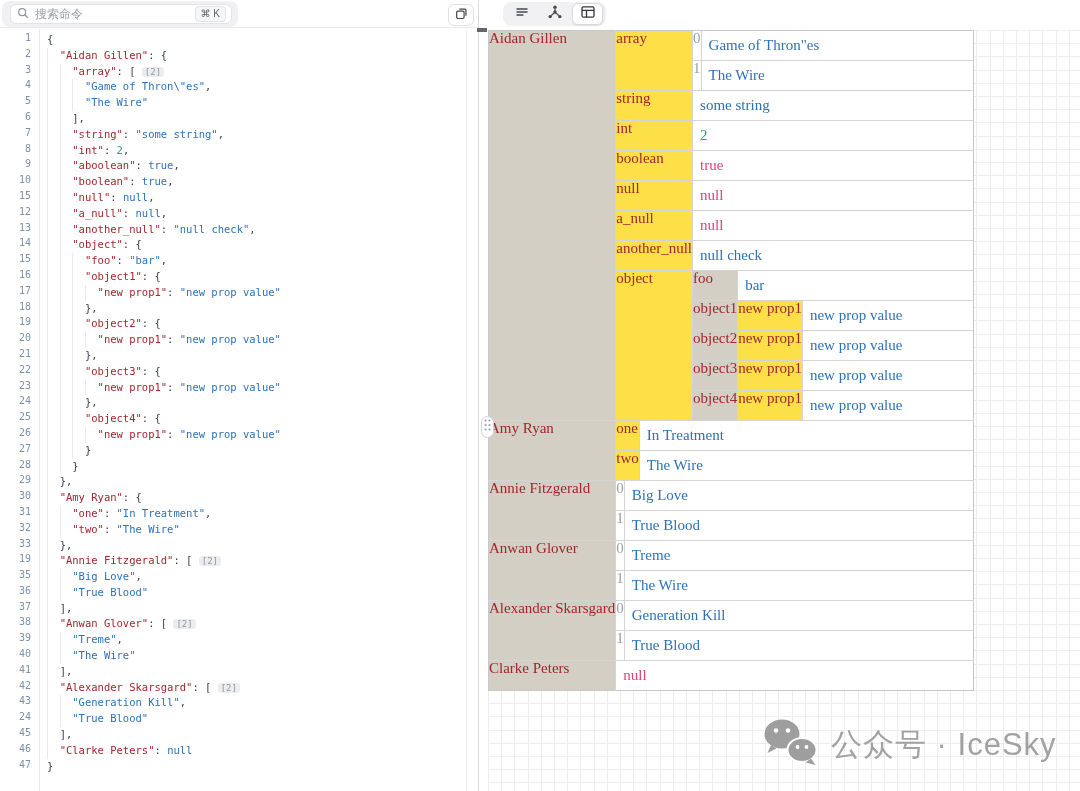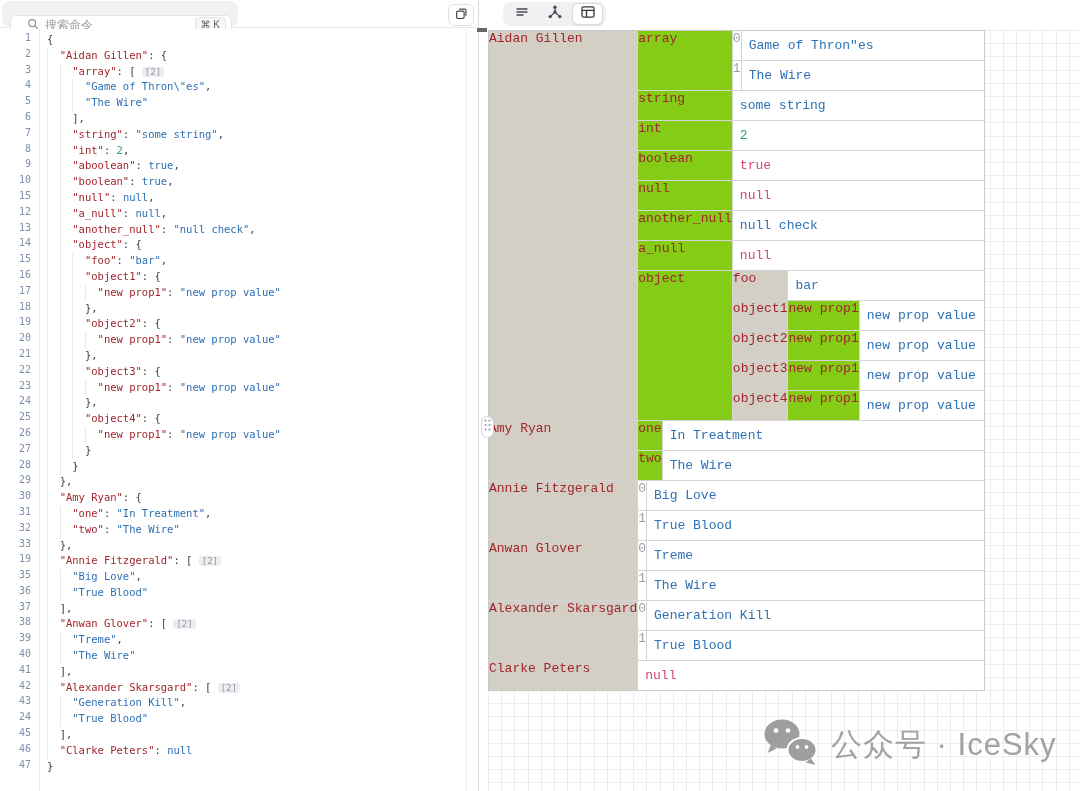--- a/index.html
+++ b/index.html
@@ -6,23 +6,23 @@
   body { background:#fff; }
   .screen { position:relative; width:1080px; height:791px; background:#fff; overflow:hidden;
             font-family:"Liberation Sans", sans-serif; }
 
   
   .left-pane { position:absolute; left:0; top:0; width:479px; height:791px; background:#fff; }
   .lp-topbar { position:absolute; left:0; top:0; width:479px; height:28px; background:#fff;
                border-bottom:1px solid #e9e9eb; }
   .search-wrap { position:absolute; left:2px; top:1px; width:236px; height:26px;
                  background:#f1f1f3; border-radius:8px; }
-  .search-input { position:absolute; left:8px; top:14px; width:222px; height:20px; background:#fff;
+  .search-input { position:absolute; left:8px; top:3px; width:222px; height:20px; background:#fff;
                   border:1px solid #e3e4e7; border-radius:6px; display:flex; align-items:center;
-                  padding:0 5px 0 16px; gap:6px; }
+                  padding:0 5px 0 6px; gap:6px; }
   .search-ph { flex:1; font-size:12px; color:#9aa0a6; white-space:nowrap; overflow:hidden; }
   .kbd { font-size:10px; color:#5f6368; background:#f6f7f8; border:1px solid #e3e4e7;
          border-radius:4px; padding:1px 5px; line-height:12px; white-space:nowrap; }
   .copy-btn { position:absolute; left:448px; top:4px; width:26px; height:22px; background:#fff;
               border:1px solid #e0e1e4; border-radius:6px; display:flex; align-items:center;
               justify-content:center; cursor:pointer; }
 
   .editor { position:absolute; left:0; top:29px; width:478px; height:762px; display:flex;
             overflow:hidden; background:#fff; }
   .gutter { width:40px; border-right:1px solid #e7e7e9; padding-top:3px; flex:none; }
@@ -57,31 +57,31 @@
   .mode-btn { width:31px; height:22px; display:flex; align-items:center; justify-content:center;
               border-radius:6px; border:1px solid transparent; background:transparent; cursor:pointer; }
   .mode-btn.active { background:#fff; border:1px solid #d8dade; box-shadow:0 1px 2px rgba(0,0,0,.08); }
 
   .grid-area { position:absolute; left:9px; top:30px; width:592px; height:761px; background-color:#fff;
     background-image:
       repeating-linear-gradient(to right, #ededee 0 1px, transparent 1px 13.2px),
       repeating-linear-gradient(to bottom, #ededee 0 1px, transparent 1px 13.2px); }
 
   
-  .jt { border-collapse:collapse; font-family:Liberation Mono, monospace; font-size:13px; width:100%; }
+  .jt { border-collapse:collapse; font-family:Liberation Serif, serif; font-size:15px; width:100%; }
   .jt-root { position:absolute; left:0; top:0; width:486px; background:#fff; border:1px solid #c7c8ca; }
   .jt td { vertical-align:top; padding:0; }
   .jt td + td { border-left:1px solid #d4d4d6; }
   .jt tr + tr > td { border-top:1px solid #d4d4d6; }
   td.c-key, td.c-idx { white-space:nowrap; width:1px; }
   td.c-val { width:100%; }
   .pad { padding:7px 8px 7px 7px; line-height:15px; }
   .pad-idx { padding:7px 4px; line-height:15px; }
   .k0 { background:#d4cfc5; }
-  .k1 { background:#84cc16; }
+  .k1 { background:#fde047; }
   .keytext { color:#a1262d; }
   .idxtext { color:#9ba1a8; }
   .vs { color:#2e71b5; }
   .vn { color:#1f9e89; }
   .vb { color:#d9437a; }
   .prim-wrap { white-space:nowrap; }
 
   
   .watermark { position:absolute; left:274px; top:688px; display:flex; align-items:center; gap:13px;justify-content:space-between; }
   .wm-text { font-size:31px; color:#a2a2a2; letter-spacing:1px; white-space:nowrap;
@@ -316,29 +316,29 @@
                           <div class="pad prim-wrap"><span class="vb">true</span></div>
                         </td>
                       </tr>
                       <tr>
                         <td class="c-key pad keytext k1">null</td>
                         <td class="c-val">
                           <div class="pad prim-wrap"><span class="vb">null</span></div>
                         </td>
                       </tr>
                       <tr>
+                        <td class="c-key pad keytext k1">a_null</td>
+                        <td class="c-val">
+                          <div class="pad prim-wrap"><span class="vb">null</span></div>
+                        </td>
+                      </tr>
+                      <tr>
                         <td class="c-key pad keytext k1">another_null</td>
                         <td class="c-val">
                           <div class="pad prim-wrap"><span class="vs">null check</span></div>
-                        </td>
-                      </tr>
-                      <tr>
-                        <td class="c-key pad keytext k1">a_null</td>
-                        <td class="c-val">
-                          <div class="pad prim-wrap"><span class="vb">null</span></div>
                         </td>
                       </tr>
                       <tr>
                         <td class="c-key pad keytext k1">object</td>
                         <td class="c-val">
                           <table class="jt">
                             <tbody>
                               <tr>
                                 <td class="c-key pad keytext k0">foo</td>
                                 <td class="c-val">

